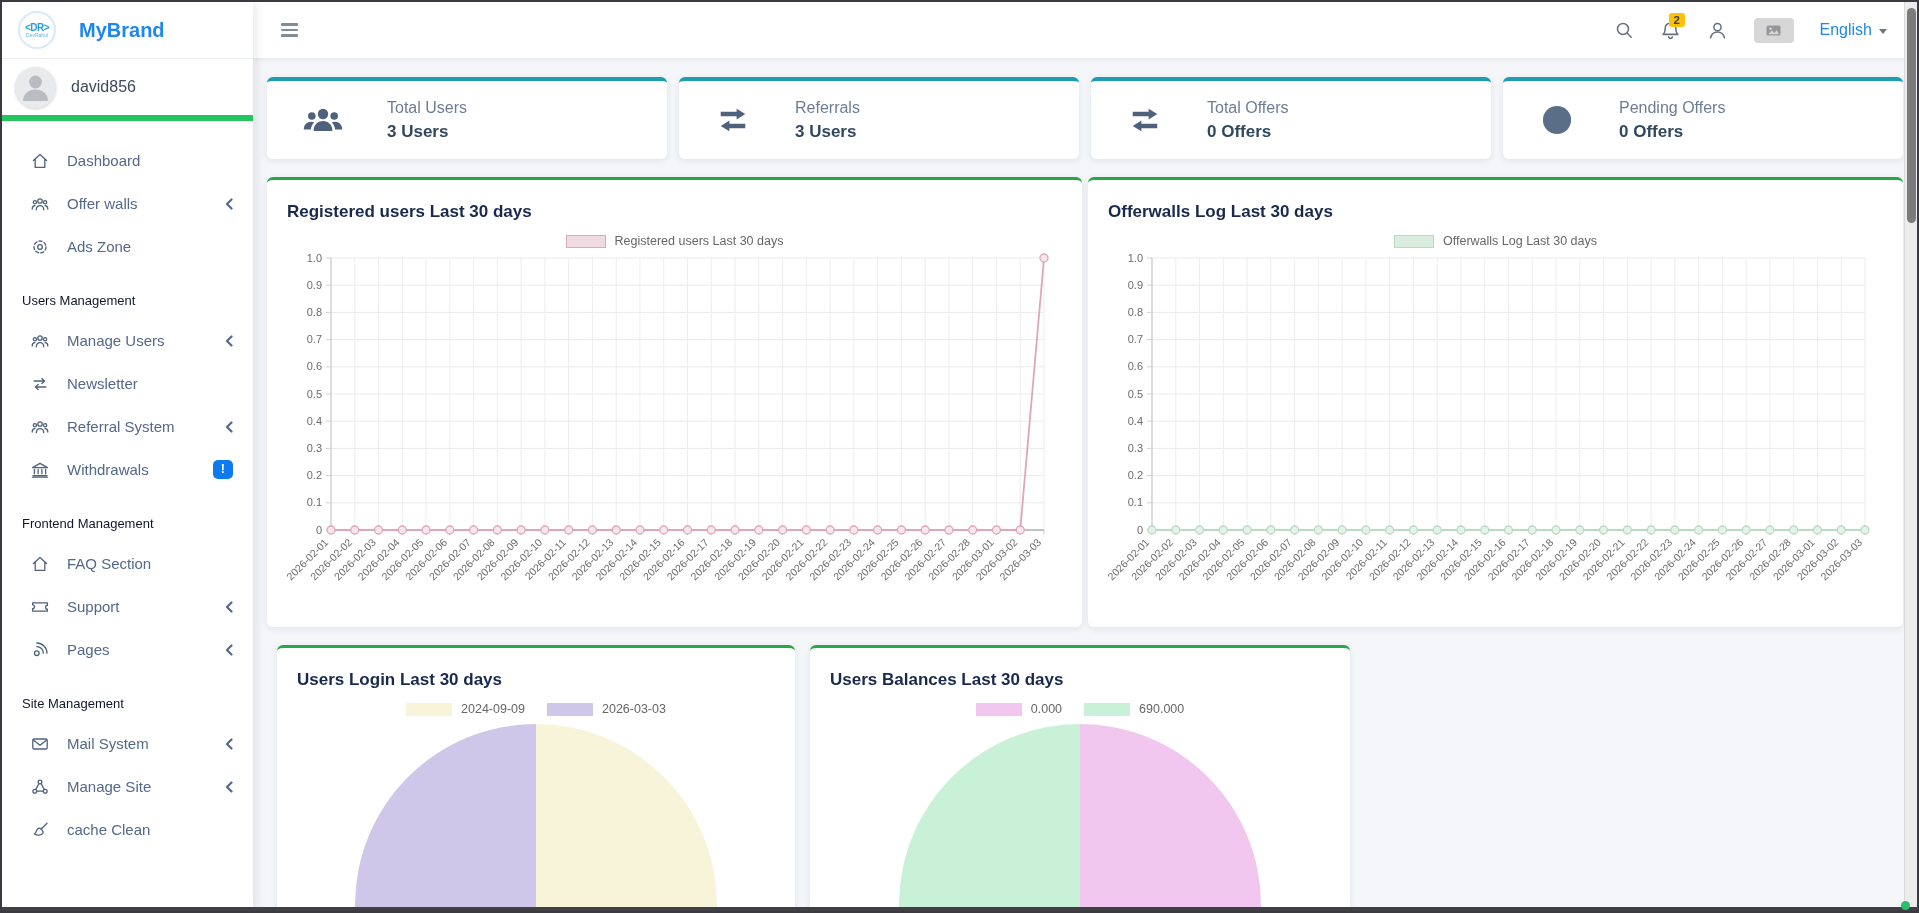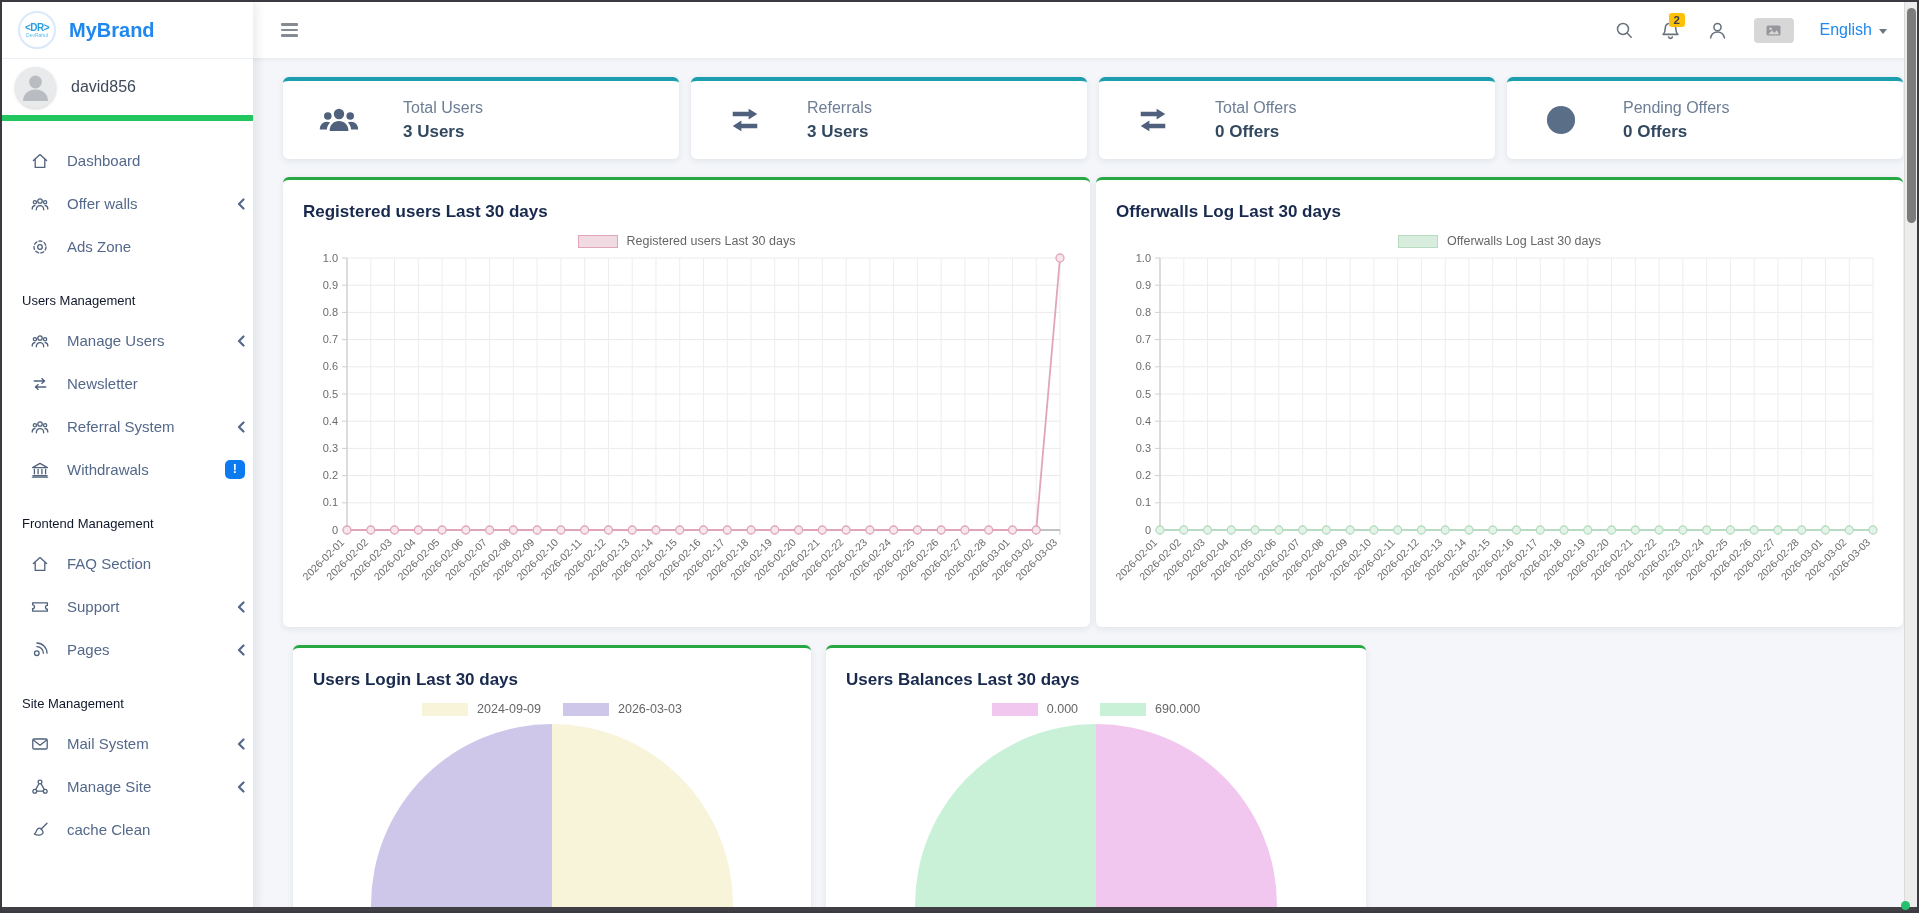--- a/index.html
+++ b/index.html
@@ -4,35 +4,35 @@
 <style>
   * { margin:0; padding:0; box-sizing:border-box; }
   html,body { background:#ffffff; }
   body { font-family:"Liberation Sans", sans-serif; }
   .frame { position:relative; width:1919px; height:913px; border:2px solid #3a3a40;
            overflow:hidden; display:flex; background:#f4f6f9; }
 
   
   .sidebar { width:251px; min-width:251px; background:#fff; z-index:5;
              box-shadow:3px 0 10px rgba(30,40,60,.10); display:flex; flex-direction:column; }
-  .brand-row { height:57px; display:flex; align-items:center; gap:13px; padding:0 16px;
+  .brand-row { height:57px; display:flex; align-items:center; gap:23px; padding:0 16px;
                border-bottom:1px solid #edf0f3; }
   .logo { width:38px; height:38px; border-radius:50%; background:#fff; border:2px solid #d9e9fa;
           display:flex; flex-direction:column; align-items:center; justify-content:center; line-height:1.1; }
   .logo .dr  { font-size:10px; font-weight:bold; color:#2a9ce0; letter-spacing:-.5px; }
   .logo .sub { font-size:5px; color:#59b8ea; }
   .brand-name { font-size:20px; font-weight:bold; color:#1e87f0; }
   .user-row { height:62px; display:flex; align-items:center; gap:15px; padding:0 13px;
               border-bottom:6px solid #22c55e; }
   .avatar { width:41px; height:41px; border-radius:50%; background:#e9eaeb; overflow:hidden;
             box-shadow:0 1px 3px rgba(0,0,0,.18); flex:none; }
   .username { font-size:16px; color:#3f4b5b; }
   .nav { padding-top:18px; overflow:hidden; }
   .nav-item { position:relative; height:43px; display:flex; align-items:center; gap:17px;
-              padding:0 8px 0 28px; color:#54688a; font-size:15px; cursor:pointer; }
+              padding:0 20px 0 28px; color:#54688a; font-size:15px; cursor:pointer; }
   .nav-item .nicon { width:20px; height:20px; flex:none; display:flex; }
   .nav-item svg { stroke:#4f617c; fill:none; stroke-width:1.3; stroke-linecap:round; stroke-linejoin:round; }
   .chevron { margin-left:auto; display:flex; }
   .chevron svg { stroke:#54688a; stroke-width:2.2; fill:none; }
   .badge-blue { margin-left:auto; background:#0d7bf0; color:#fff; font-weight:bold; font-size:12.5px;
                 border-radius:5px; padding:2px 8px; line-height:15px; }
   .section-header { padding:25px 20px 11px 20px; font-size:13px; color:#0f172a; }
 
   
   .main { flex:1; display:flex; flex-direction:column; min-width:0; }
@@ -45,21 +45,21 @@
   .tb-icon svg { stroke:#68727e; fill:none; stroke-width:1.5; stroke-linecap:round; stroke-linejoin:round; }
   .bell-wrap { position:relative; }
   .badge-yellow { position:absolute; top:-7px; left:9px; background:#ffc107; color:#39404a;
                   font-size:11.5px; font-weight:bold; border-radius:3px; padding:1px 5px; }
   .flag-box { width:40px; height:25px; background:#d7d7d7; border-radius:4px; display:flex;
               align-items:center; justify-content:center; cursor:pointer; }
   .lang { color:#1e87f0; font-size:16px; display:flex; align-items:center; gap:7px; cursor:pointer; }
   .caret { width:0; height:0; border-left:4.5px solid transparent; border-right:4.5px solid transparent;
            border-top:5px solid #6b7682; margin-top:2px; }
 
-  .content { flex:1; padding:18px 14px 0 14px; overflow:hidden;margin-left:16px; }
+  .content { flex:1; padding:18px 14px 0 14px; overflow:hidden; }
   
   .stat-row { display:flex; gap:12px; }
   .stat-card { flex:1; background:#fff; border-radius:6px; border-top:4px solid #1d9eae; height:82px;
                box-shadow:0 2px 7px rgba(25,42,70,.09); display:flex; align-items:center;
                padding:0 10px 0 34px; gap:42px; }
   .stat-icon { flex:none; display:flex; }
   .stat-icon svg { fill:#4f617c; }
   .stat-label { font-size:16px; color:#6d7d94; margin-bottom:5px; }
   .stat-value { font-size:17px; font-weight:bold; color:#32485f; }
 

